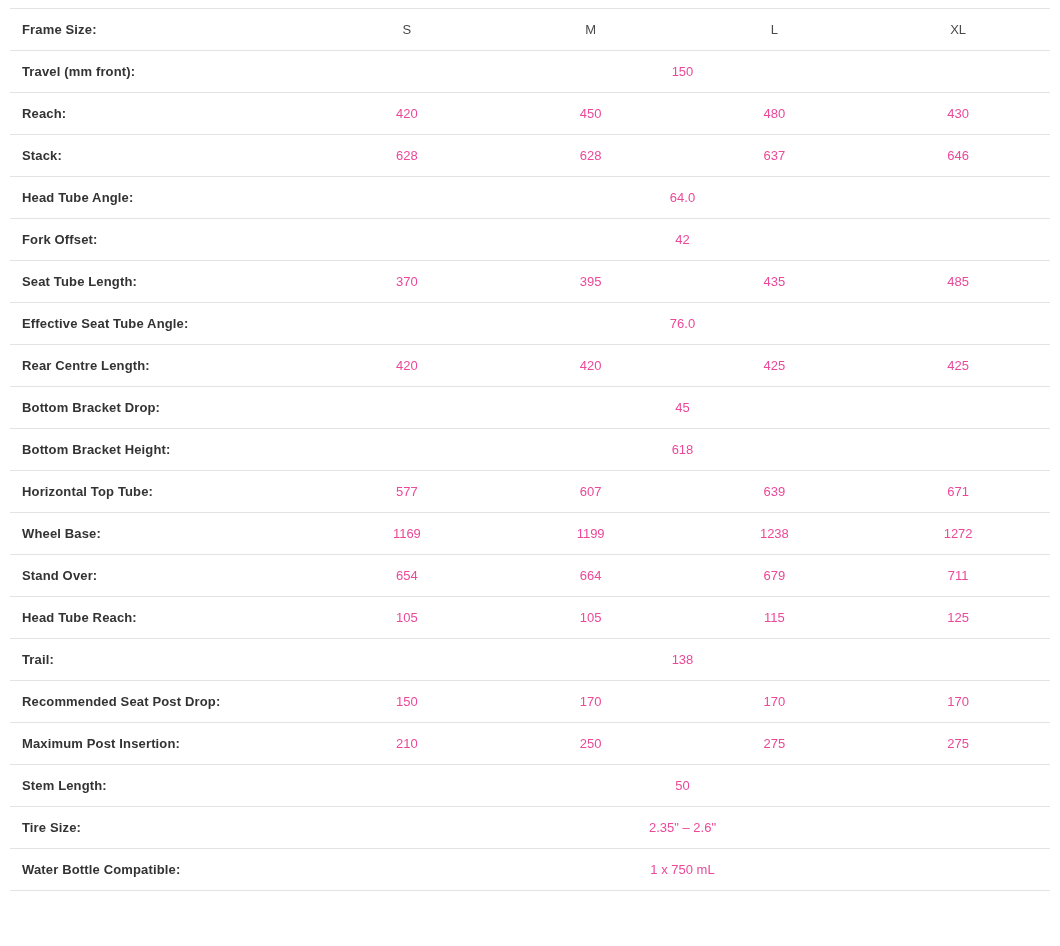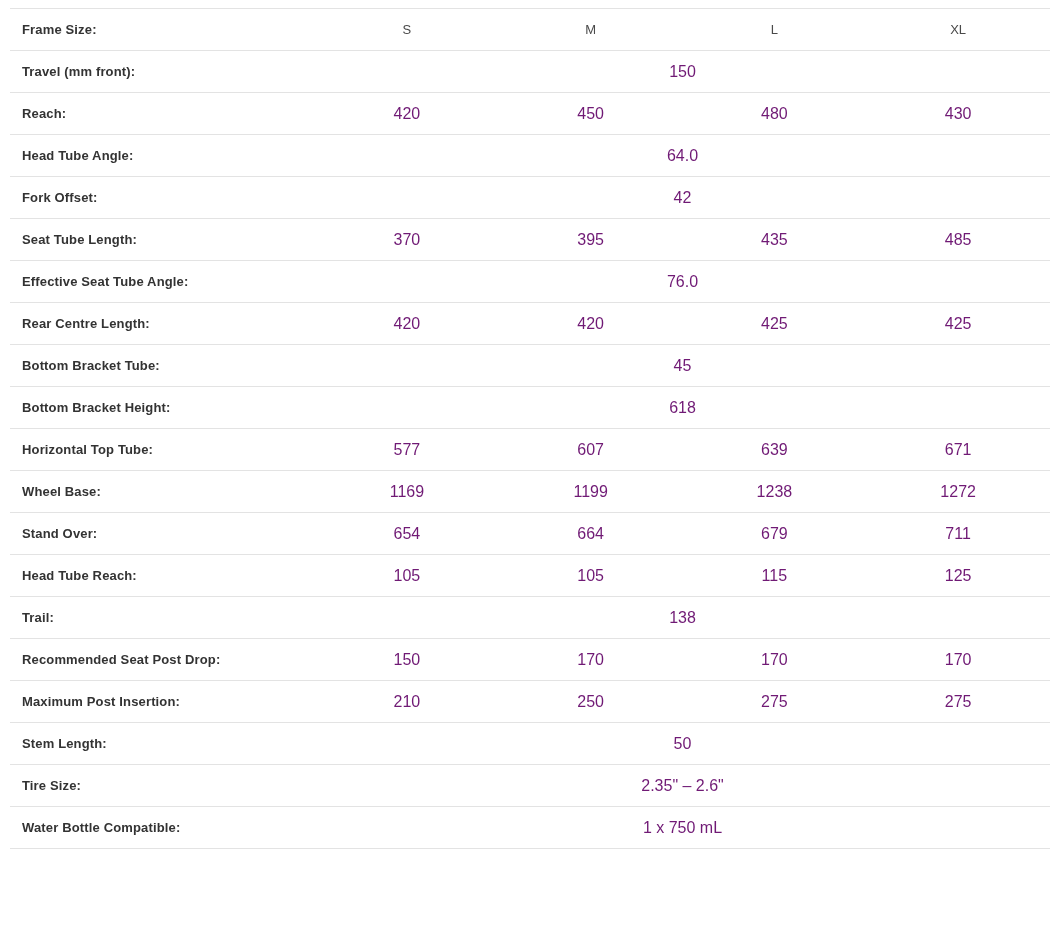--- a/index.html
+++ b/index.html
@@ -45,22 +45,22 @@
     font-weight: bold;
     font-size: 13px;
     color: #333333;
     text-align: left;
     letter-spacing: 0.15px;
     border-right: 1px solid #e3e3e3;
   }
   td.val {
     text-align: center;
     font-weight: normal;
-    font-size: 16px;
-    color: #701a75;
+    font-size: 13px;
+    color: #ec4899;
     border-right: 1px solid #e3e3e3;
   }
   td.val:last-child {
     border-right: none;
   }
   td.val.span-all {
     border-right: none;
   }
   td.head {
     text-align: center;
@@ -96,20 +96,27 @@
           <td class="val span-all" colspan="4">150</td>
         </tr>
         <tr>
           <td class="row-label">Reach:</td>
           <td class="val">420</td>
           <td class="val">450</td>
           <td class="val">480</td>
           <td class="val">430</td>
         </tr>
         <tr>
+          <td class="row-label">Stack:</td>
+          <td class="val">628</td>
+          <td class="val">628</td>
+          <td class="val">637</td>
+          <td class="val">646</td>
+        </tr>
+        <tr>
           <td class="row-label">Head Tube Angle:</td>
           <td class="val span-all" colspan="4">64.0</td>
         </tr>
         <tr>
           <td class="row-label">Fork Offset:</td>
           <td class="val span-all" colspan="4">42</td>
         </tr>
         <tr>
           <td class="row-label">Seat Tube Length:</td>
           <td class="val">370</td>
@@ -122,21 +129,21 @@
           <td class="val span-all" colspan="4">76.0</td>
         </tr>
         <tr>
           <td class="row-label">Rear Centre Length:</td>
           <td class="val">420</td>
           <td class="val">420</td>
           <td class="val">425</td>
           <td class="val">425</td>
         </tr>
         <tr>
-          <td class="row-label">Bottom Bracket Tube:</td>
+          <td class="row-label">Bottom Bracket Drop:</td>
           <td class="val span-all" colspan="4">45</td>
         </tr>
         <tr>
           <td class="row-label">Bottom Bracket Height:</td>
           <td class="val span-all" colspan="4">618</td>
         </tr>
         <tr>
           <td class="row-label">Horizontal Top Tube:</td>
           <td class="val">577</td>
           <td class="val">607</td>

